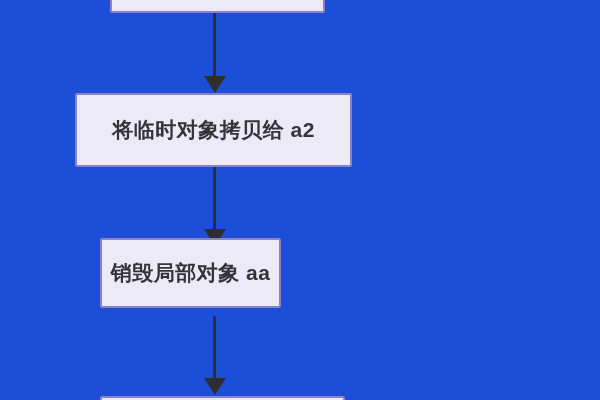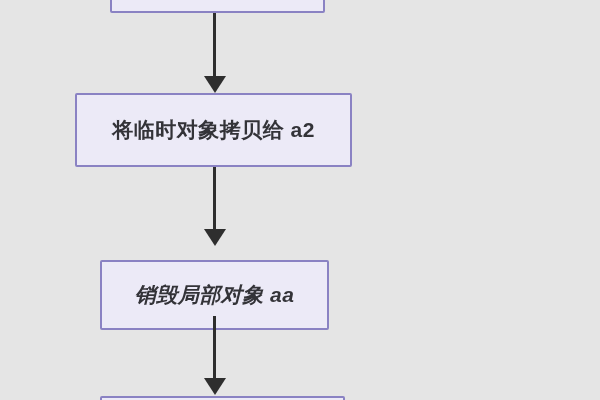--- a/index.html
+++ b/index.html
@@ -6,41 +6,41 @@
     margin: 0;
     padding: 0;
     background: #ffffff;
     font-family: "Liberation Sans", sans-serif;
   }
   .stage {
     position: relative;
     width: 600px;
     height: 400px;
     overflow: hidden;
-    background: #e5e5e5;
+    background: #1d4ed8;
   }
   .flow-node {
     position: absolute;
     box-sizing: border-box;
     background: #eceaf7;
     border: 2px solid #8a82c3;
     border-radius: 2px;
     display: flex;
     align-items: center;
     justify-content: center;
     color: #333338;
     font-size: 21px;
     font-weight: 600;
     letter-spacing: 0.5px;
     white-space: nowrap;
   }
   
   .node-prev      { left: 110px; top: -44px; width: 215px; height: 57px; }
   .node-copy      { left: 75px;  top: 93px;  width: 277px; height: 74px; }
-  .node-destroy   { left: 100px; top: 260px; width: 229px; height: 70px; font-style: italic; }
+  .node-destroy   { left: 100px; top: 238px; width: 181px; height: 70px; }
   .node-next      { left: 100px; top: 396px; width: 245px; height: 50px; }
 
   
   .arrow-line {
     position: absolute;
     left: 213px;
     width: 3px;
     background: #2e2e2e;
   }
   .arrow-head {

